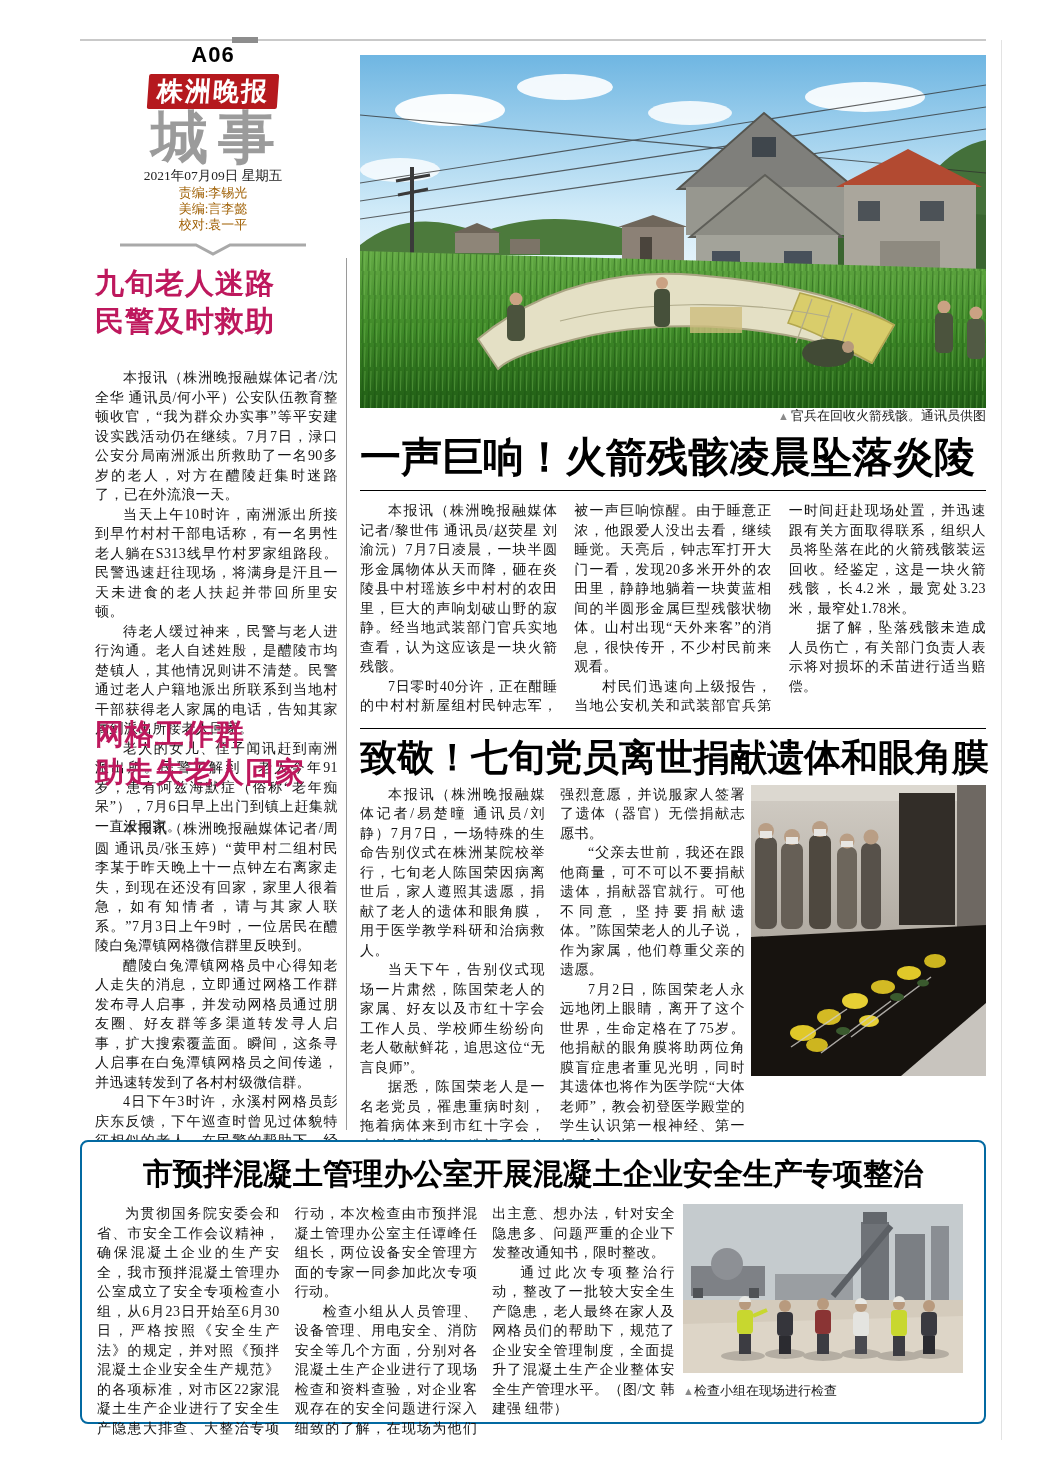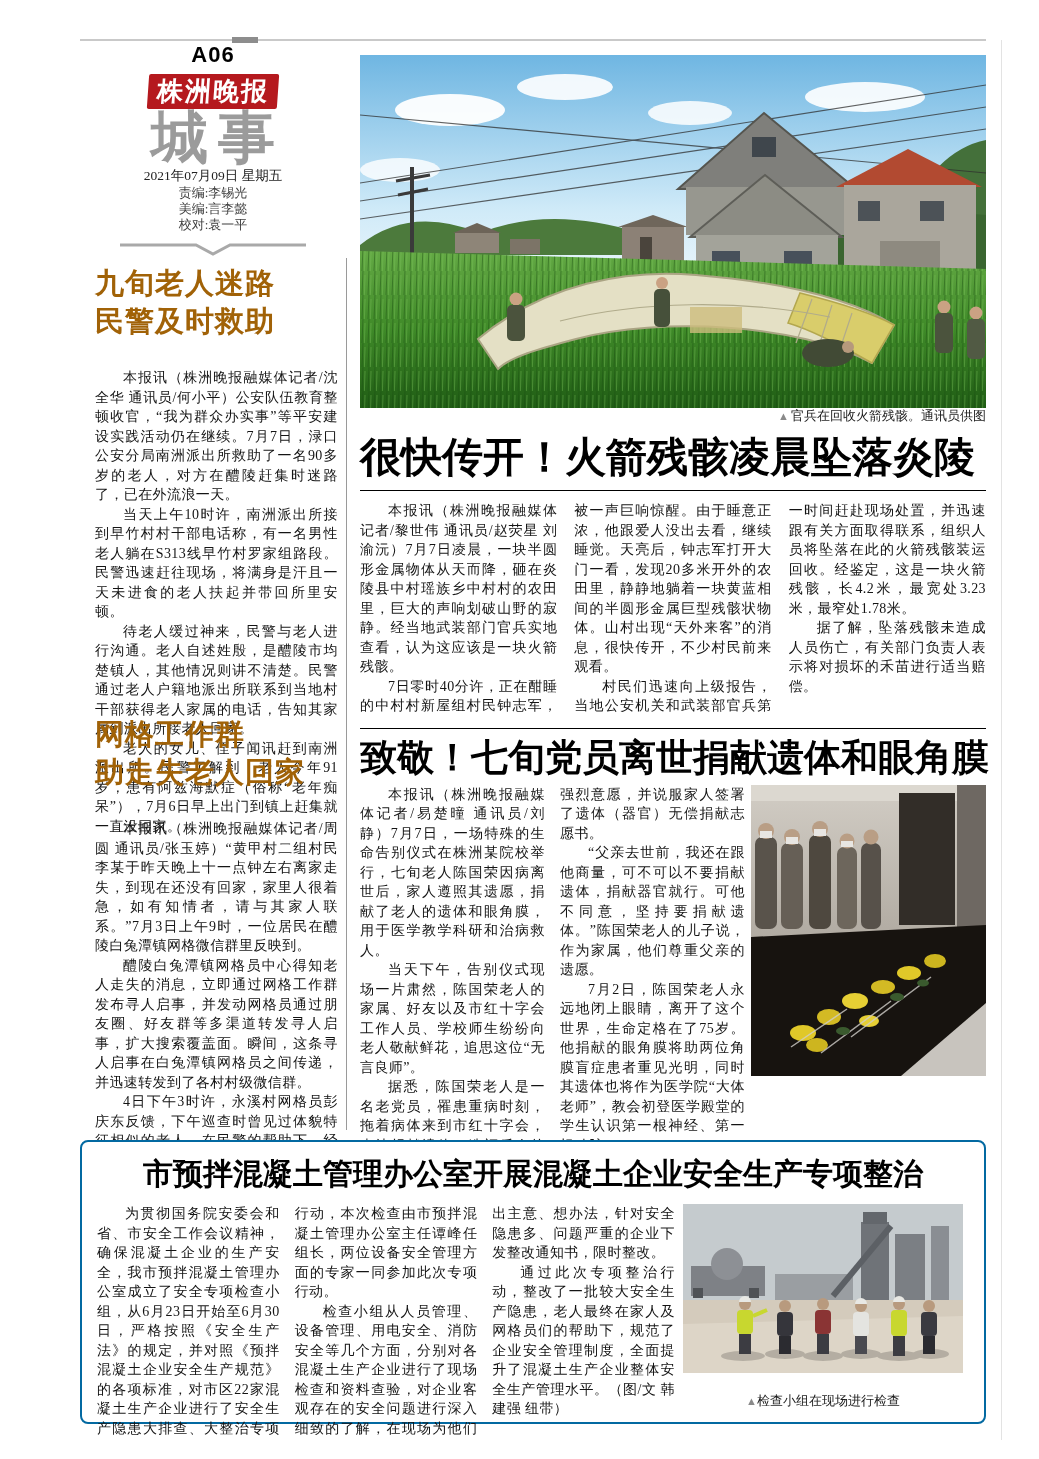--- a/index.html
+++ b/index.html
@@ -16,26 +16,26 @@
   
   .header { position:absolute; left:88px; top:42px; width:250px; text-align:center; }
   .page-number { font-family:"Liberation Sans", sans-serif; font-weight:900; font-size:22px; letter-spacing:1px; color:#000; }
   .masthead {
     margin:6px auto 0; width:130px; height:35px; background:#b5191e; color:#fff;
     font-family:"Liberation Sans", sans-serif; font-weight:900; font-size:26px;
     line-height:35px; letter-spacing:2px; transform:skewX(-4deg); border-radius:2px;
   }
   .section-title { margin-top:2px; font-family:"Liberation Sans", sans-serif; font-weight:900; font-size:57px; line-height:52px; color:#9b9b9b; letter-spacing:10px; text-indent:10px; }
   .date-line { margin-top:4px; font-size:13.5px; color:#222; }
-  .staff-line { font-size:13px; line-height:16px; color:#404040; }
+  .staff-line { font-size:13px; line-height:16px; color:#a16207; }
   .chevron { margin-top:8px; }
 
   
   .sidebar-article { position:absolute; left:95px; width:243px; }
-  .sb-title { font-family:"Liberation Sans", sans-serif; font-weight:900; font-size:29px; line-height:38px; color:#a16207; letter-spacing:1px; }
+  .sb-title { font-family:"Liberation Sans", sans-serif; font-weight:900; font-size:29px; line-height:38px; color:#be185d; letter-spacing:1px; }
   .body-text p { font-size:14px; line-height:19.5px; letter-spacing:0.4px; text-align:justify; text-indent:2em; color:#141414; }
   .sidebar-article .body-text { margin-top:28px; }
   .v-divider { position:absolute; left:346px; top:258px; width:1px; height:872px; background:#9a9a9a; }
 
   
   .main { position:absolute; left:360px; top:55px; width:626px; }
   .photo-main { width:626px; height:353px; display:block; }
   .caption { font-size:13px; line-height:16px; color:#1c1c1c; text-align:right; }
   .caption .marker { color:#8a8a8a; font-size:11px; margin-right:2px; }
   .headline-1 { margin-top:8px; font-family:"Liberation Sans", sans-serif; font-weight:900; font-size:41px; line-height:50px; letter-spacing:0px; color:#000; white-space:nowrap; }
@@ -58,21 +58,21 @@
   
   .bottom-box {
     position:absolute; left:80px; top:1140px; width:906px; height:284px;
     border:2px solid #0369a1; border-radius:8px; padding:12px 15px 10px 15px; background:#fff;
   }
   .headline-3 { text-align:center; font-family:"Liberation Sans", sans-serif; font-weight:900; font-size:30px; line-height:40px; color:#000; white-space:nowrap; }
   .bottom-row { margin-top:10px; display:flex; }
   .cols-3b { width:578px; column-count:3; column-gap:15px; }
   .bottom-photo-wrap { margin-left:8px; width:280px; flex:none; }
   .photo-inspection { width:280px; height:169px; display:block; }
-  .bottom-caption { margin-top:19px; text-align:center; font-size:13px; color:#1c1c1c; }
+  .bottom-caption { margin-top:9px; text-align:left; font-size:13px; color:#1c1c1c; }
 </style>
 </head>
 <body>
 
 <div class="page">
 
   <div class="top-rule"></div>
   <div class="top-tab"></div>
   <div class="right-edge"></div>
 
@@ -206,21 +206,21 @@
           <rect x="575" y="258" width="18" height="40" rx="5" fill="#4b533d"></rect>
         <circle cx="616" cy="258" r="6.5" fill="#caa283"></circle>
           <rect x="607" y="264" width="18" height="40" rx="5" fill="#515a44"></rect>
       </g>
     </svg>
 
     <div class="caption">
       <span class="marker">▲</span><span>官兵在回收火箭残骸。通讯员供图</span>
     </div>
 
-    <div class="headline-1">很快传开！火箭残骸凌晨坠落炎陵</div>
+    <div class="headline-1">一声巨响！火箭残骸凌晨坠落炎陵</div>
     <div class="rule"></div>
 
     <div class="cols-3 body-text">
       <p>本报讯（株洲晚报融媒体记者/黎世伟 通讯员/赵荧星 刘渝沅）7月7日凌晨，一块半圆形金属物体从天而降，砸在炎陵县中村瑶族乡中村村的农田里，巨大的声响划破山野的寂静。经当地武装部门官兵实地查看，认为这应该是一块火箭残骸。</p>
       <p>7日零时40分许，正在酣睡的中村村新屋组村民钟志军，被一声巨响惊醒。由于睡意正浓，他跟爱人没出去看，继续睡觉。天亮后，钟志军打开大门一看，发现20多米开外的农田里，静静地躺着一块黄蓝相间的半圆形金属巨型残骸状物体。山村出现“天外来客”的消息，很快传开，不少村民前来观看。</p>
       <p>村民们迅速向上级报告，当地公安机关和武装部官兵第一时间赶赴现场处置，并迅速跟有关方面取得联系，组织人员将坠落在此的火箭残骸装运回收。经鉴定，这是一块火箭残骸，长4.2米，最宽处3.23米，最窄处1.78米。</p>
       <p>据了解，坠落残骸未造成人员伤亡，有关部门负责人表示将对损坏的禾苗进行适当赔偿。</p>
     </div>
 
     <div class="rule-2"></div>

